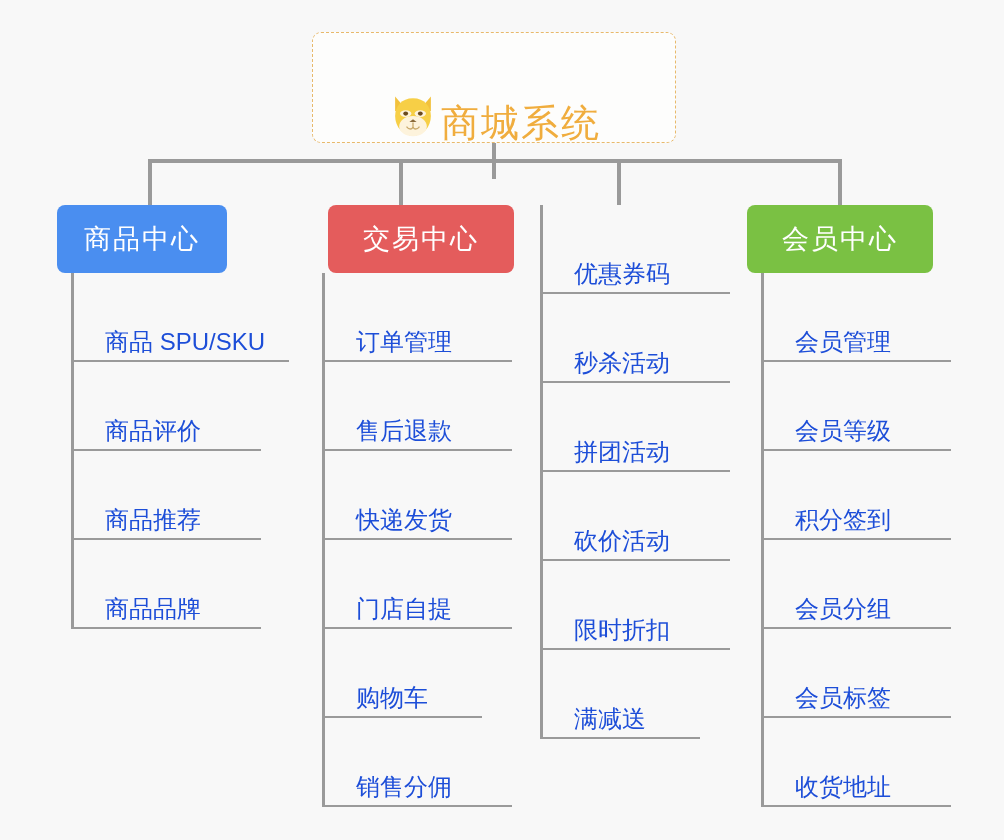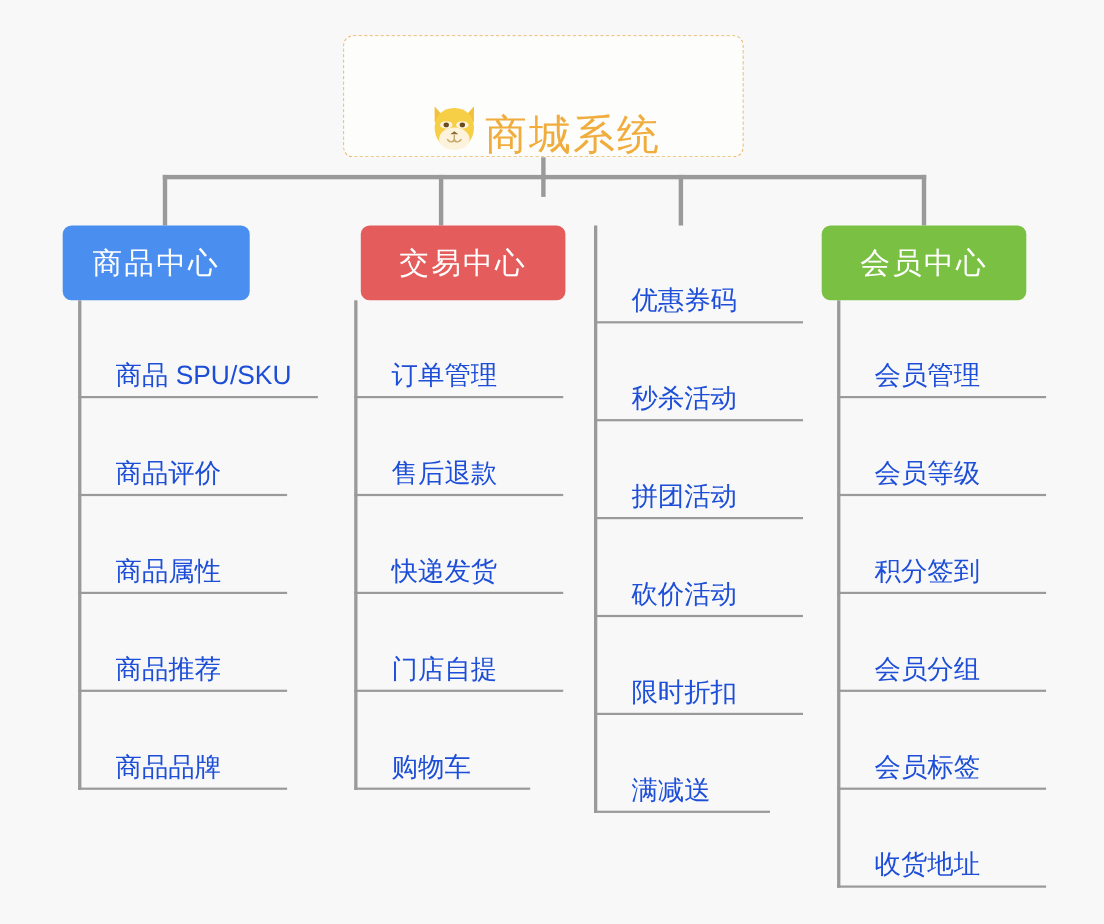--- a/index.html
+++ b/index.html
@@ -186,24 +186,20 @@
       <div class="leaf-trunk"></div>
       <li class="leaf-item" data-len="9">
         <span class="leaf-label">商品 SPU/SKU</span>
         <span class="leaf-rule"></span>
       </li>
       <li class="leaf-item" data-len="4">
         <span class="leaf-label">商品评价</span>
         <span class="leaf-rule"></span>
       </li>
       <li class="leaf-item" data-len="4">
-        <span class="leaf-label">商品属性</span>
-        <span class="leaf-rule"></span>
-      </li>
-      <li class="leaf-item" data-len="4">
         <span class="leaf-label">商品推荐</span>
         <span class="leaf-rule"></span>
       </li>
       <li class="leaf-item" data-len="4">
         <span class="leaf-label">商品品牌</span>
         <span class="leaf-rule"></span>
       </li>
     </ul>
   </div>
 
@@ -224,20 +220,24 @@
         <span class="leaf-rule"></span>
       </li>
       <li class="leaf-item" data-len="4">
         <span class="leaf-label">门店自提</span>
         <span class="leaf-rule"></span>
       </li>
       <li class="leaf-item" data-len="3">
         <span class="leaf-label">购物车</span>
         <span class="leaf-rule"></span>
       </li>
+      <li class="leaf-item" data-len="4">
+        <span class="leaf-label">销售分佣</span>
+        <span class="leaf-rule"></span>
+      </li>
     </ul>
   </div>
 
   <div class="column c2">
     <ul class="leaf-list">
       <div class="leaf-trunk"></div>
       <li class="leaf-item" data-len="4">
         <span class="leaf-label">优惠券码</span>
         <span class="leaf-rule"></span>
       </li>

